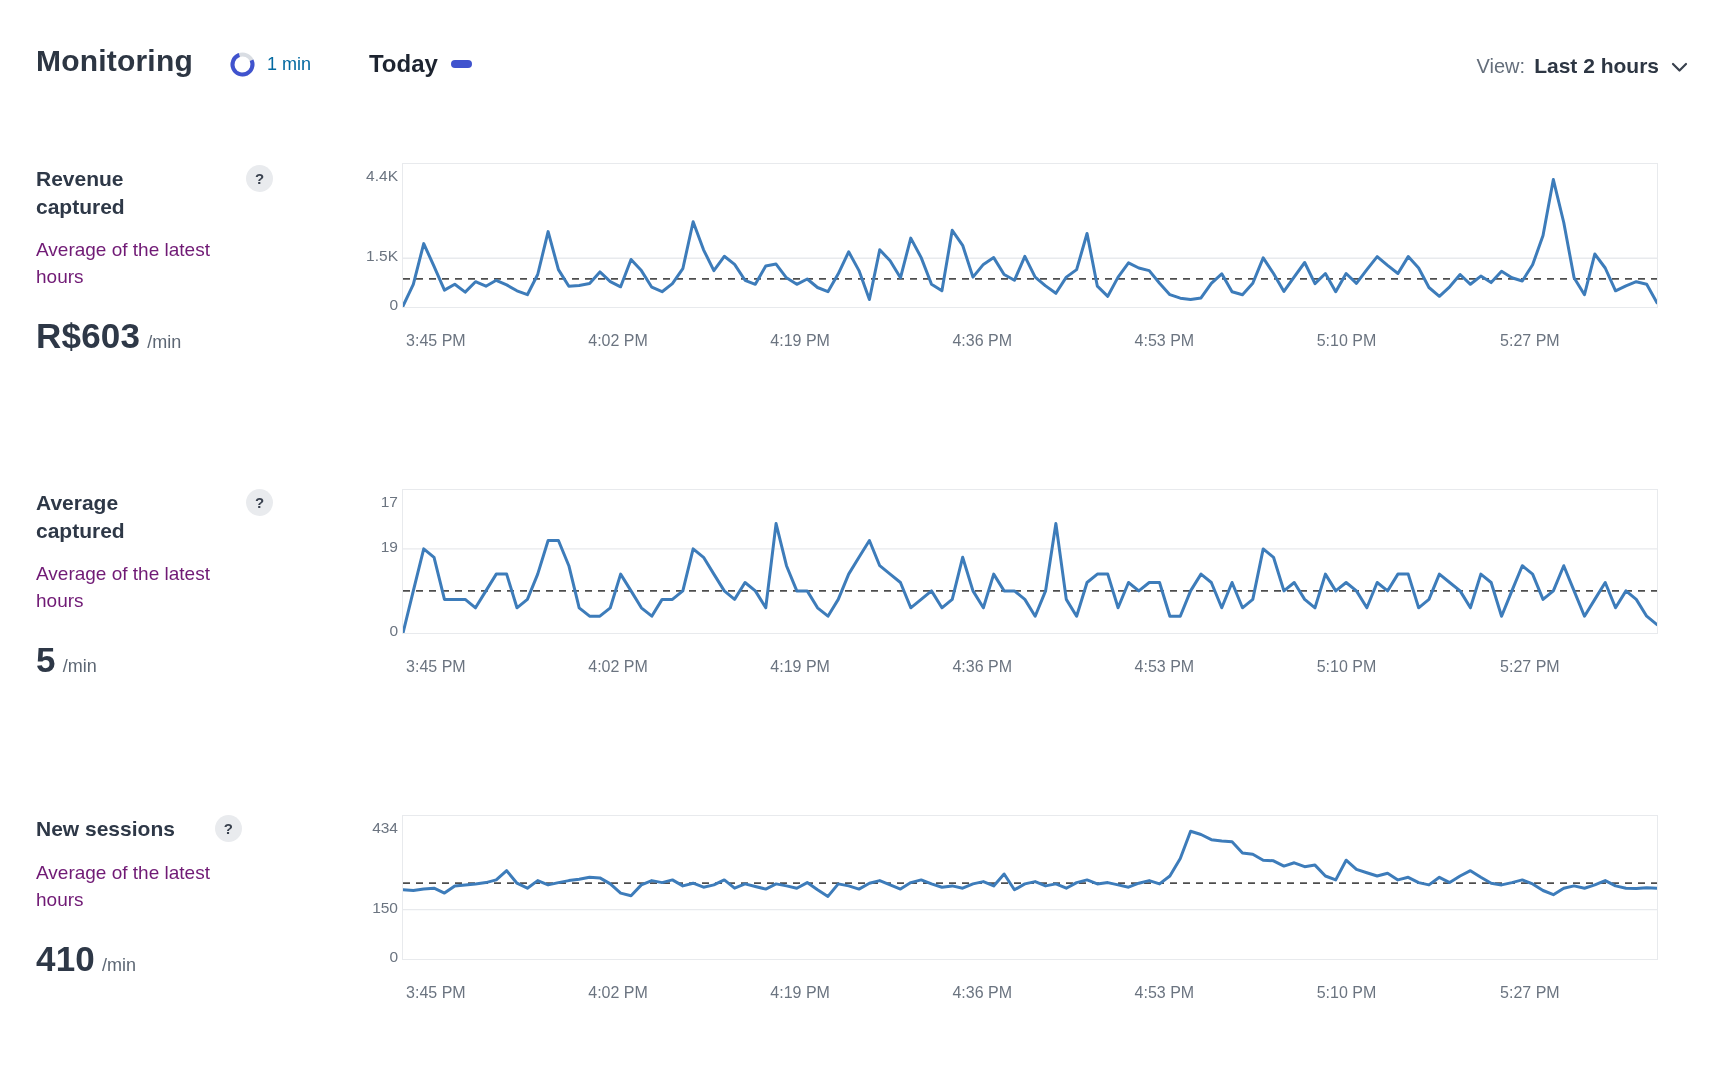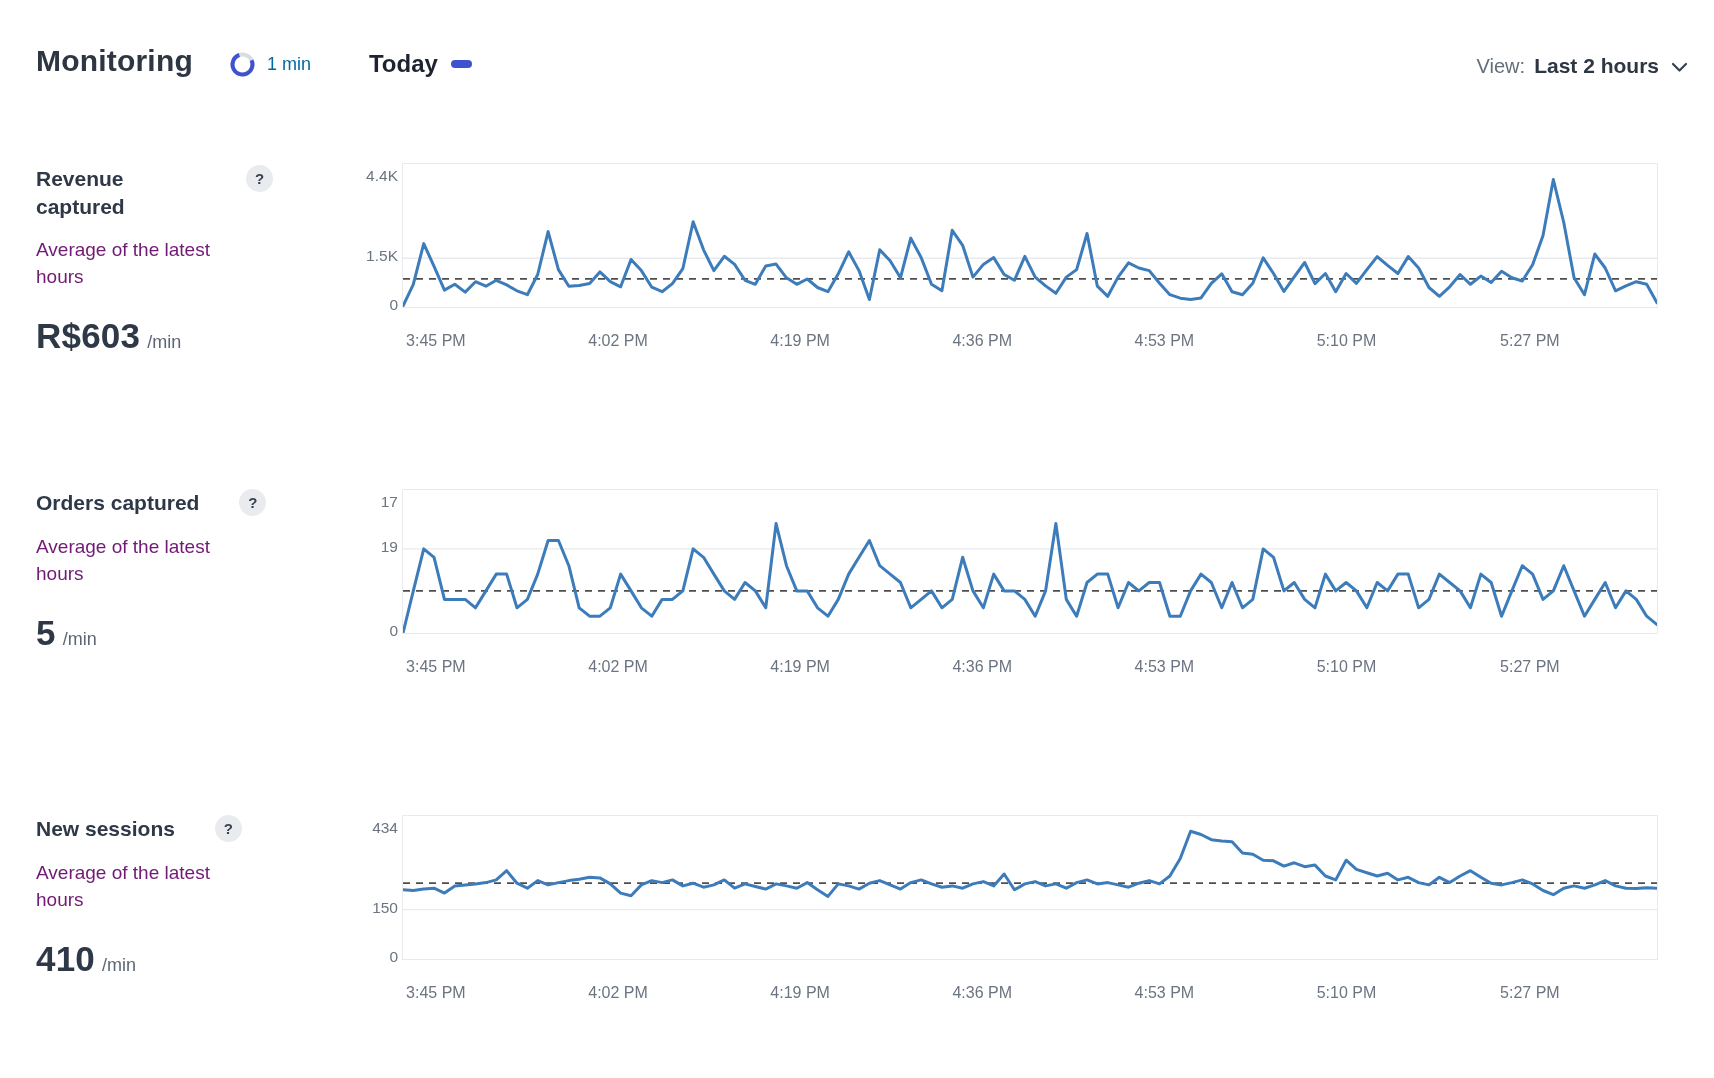--- a/index.html
+++ b/index.html
@@ -110,21 +110,21 @@
           <div class="xtick" style="left: 75.2%;">5:10 PM</div>
           <div class="xtick" style="left: 89.8%;">5:27 PM</div>
         </div>
     </div>
   </div>
 </div>
 
 <div class="metric-row">
   <div class="metric-info">
     <div class="metric-title-row">
-      <div class="metric-title">Orders captured</div>
+      <div class="metric-title">Average captured</div>
       <div class="help-badge">?</div>
     </div>
     <div class="metric-subtitle">Average of the latest hours</div>
     <div class="metric-value-row">
       <span class="metric-value">5</span>
       <span class="metric-unit">/min</span>
     </div>
   </div>
   <div class="chart">
     <div class="ylabels">

